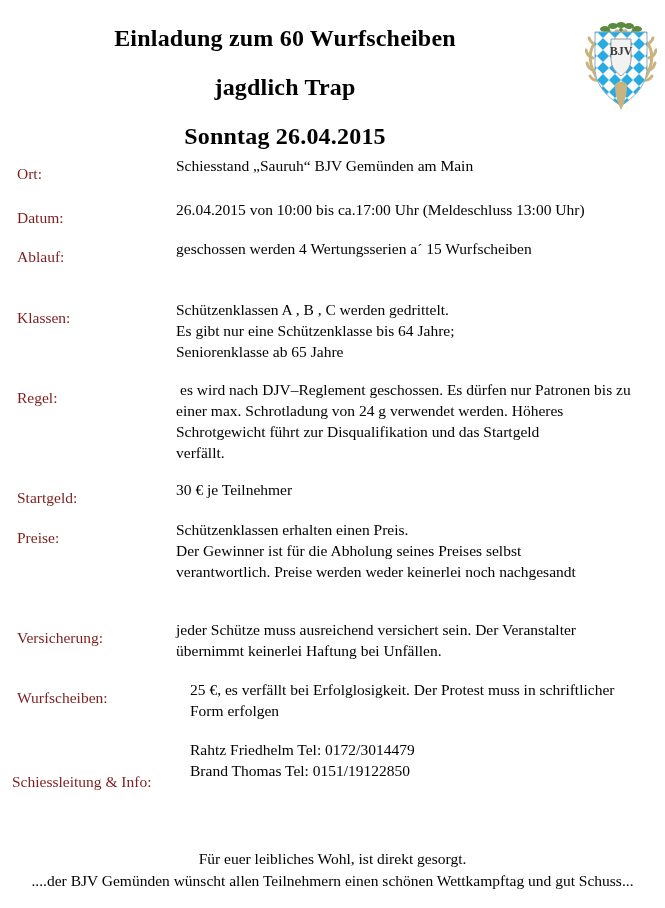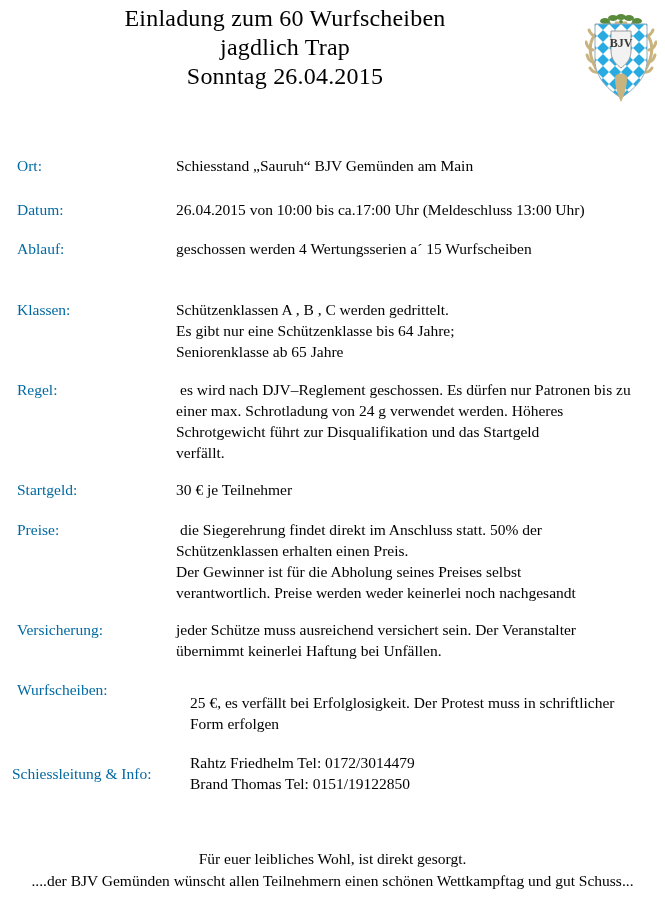--- a/index.html
+++ b/index.html
@@ -25,75 +25,75 @@
   }
   .title-block {
     position: absolute;
     left: 0;
     top: 4px;
     width: 570px;
     text-align: center;
   }
   .title-line {
     font-family: "Liberation Serif", "DejaVu Serif", serif;
-    font-weight: normal;
+    font-weight: bold;
     font-size: 24px;
     line-height: 29px;
     letter-spacing: 0.2px;
     color: #000000;
     white-space: nowrap;
+    margin-top: 20px;
   }
 
   
   .logo {
     position: absolute;
     left: 585px;
-    top: 6px;
+    top: 14px;
     width: 72px;
     height: 98px;
   }
   .logo svg { display: block; }
 
   
   .sheet {
     position: absolute;
     left: 0;
     top: 0;
     width: 665px;
     height: 908px;
   }
   .row {
     position: absolute;
     width: 665px;
   }
   .label {
     position: absolute;
     left: 17px;
-    top: 0;
+    top: 8px;
     font-size: 15.5px;
     line-height: 21px;
-    color: #0369a1;
+    color: #7f1d1d;
     white-space: nowrap;
   }
   .label.wide {
     left: 12px;
     margin-top: 24px;
   }
   .content {
     position: absolute;
     left: 176px;
     top: 0;
     width: 470px;
     font-size: 15.5px;
     line-height: 21px;
     color: #000000;
   }
   .content.indent-right {
     left: 190px;
-    margin-top: 13px;
   }
   .content .ln {
     display: block;
     white-space: nowrap;
   }
   .content .ln.first-indent {
     padding-left: 4px;
   }
 
   
@@ -223,21 +223,20 @@
   <div class="row" style="top:479px;">
     <span class="label">Startgeld:</span>
     <div class="content">
       <span class="ln">30 € je Teilnehmer</span>
     </div>
   </div>
 
   <div class="row" style="top:519px;">
     <span class="label">Preise:</span>
     <div class="content">
-      <span class="ln first-indent">die Siegerehrung findet direkt im Anschluss statt. 50% der</span>
       <span class="ln">Schützenklassen erhalten einen Preis.</span>
       <span class="ln">Der Gewinner ist für die Abholung seines Preises selbst</span>
       <span class="ln">verantwortlich. Preise werden weder keinerlei noch nachgesandt</span>
     </div>
   </div>
 
   <div class="row" style="top:619px;">
     <span class="label">Versicherung:</span>
     <div class="content">
       <span class="ln">jeder Schütze muss ausreichend versichert sein. Der Veranstalter</span>

